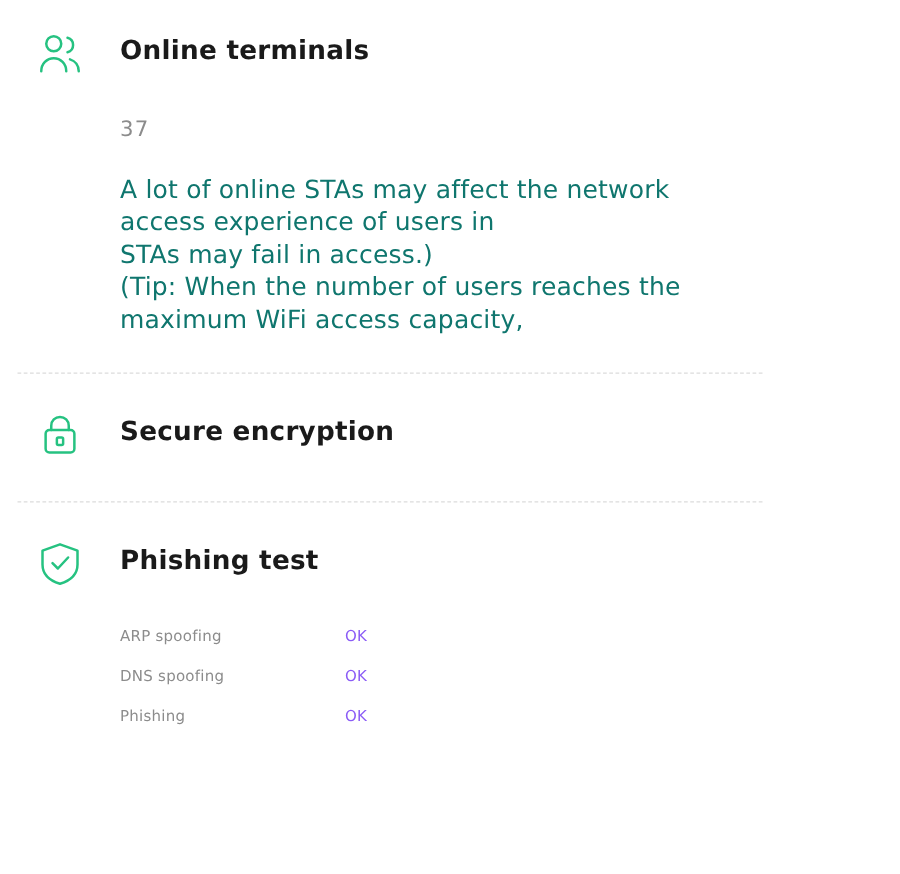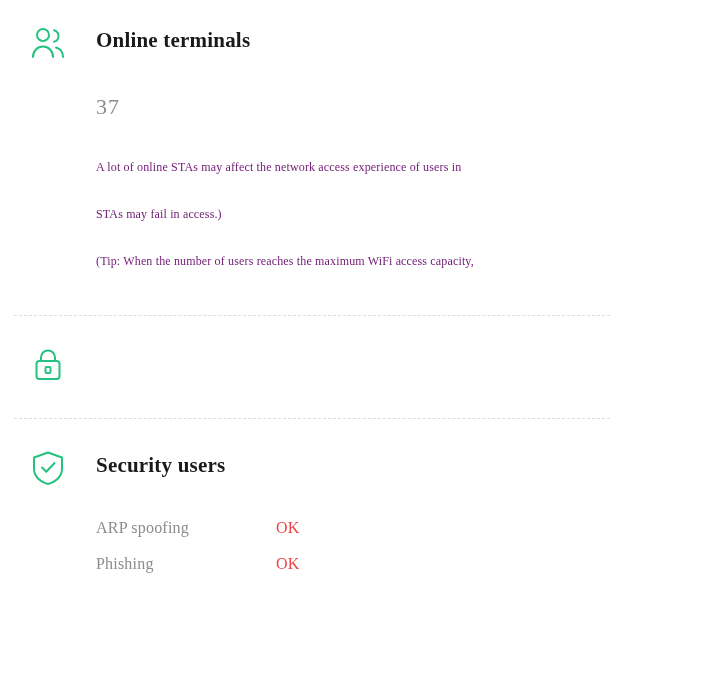--- a/index.html
+++ b/index.html
@@ -12,21 +12,20 @@
     font-family: "DejaVu Sans", sans-serif;
     -webkit-font-smoothing: antialiased;
   }
 
   .page {
     position: relative;
     width: 624px;
     height: 699px;
     background: #ffffff;
     overflow: hidden;
-    font-family: Liberation Serif, serif;
   }
 
   .section {
     position: relative;
     padding: 0 24px 0 0;
   }
 
   .sec-head {
     display: flex;
     align-items: flex-start;
@@ -57,50 +56,50 @@
     padding-top: 6px;
   }
 
   .body-col {
     padding-left: 96px;
     padding-right: 36px;
     color: #8c8c8c;
   }
 
   .value-line {
-    font-size: 22px;
+    font-size: 17px;
     color: #8c8c8c;
     letter-spacing: 1px;
   }
 
   .desc {
-    font-size: 12px;
-    line-height: 47px;
-    color: #701a75;
+    font-size: 20px;
+    line-height: 26px;
+    color: #0f766e;
     letter-spacing: 0.15px;
   }
 
   .divider {
     border-top: 1px dashed #dcdcdc;
     margin: 0 14px;
     height: 0;
   }
 
   .test-table {
     width: 100%;
     border-collapse: collapse;
   }
   .test-table td {
-    font-size: 16px;
+    font-size: 12px;
     color: #8c8c8c;
     padding: 0 0 18px 0;
     letter-spacing: 0.2px;
   }
   .test-table td.name { width: 180px; }
-  .test-table td.result { color: #ef4444; }
+  .test-table td.result { color: #8b5cf6; }
 
   .g-stroke { stroke: #26c281; fill: none; stroke-width: 2; }
 </style>
 </head>
 <body>
 
 <div class="page">
 
   <div class="section" style="padding-top:22px;">
     <div class="sec-head">
@@ -133,44 +132,49 @@
     <div class="sec-head">
       <div class="icon-col">
         <div class="icon-box">
           <svg width="32" height="34" viewBox="0 0 32 34" aria-hidden="true">
             <path d="M9 13V9.5a7 7 0 0 1 14 0V13" class="g-stroke" stroke-linecap="round"></path>
             <rect x="4.5" y="13" width="23" height="18" rx="3" class="g-stroke"></rect>
             <rect x="13.5" y="19" width="5" height="6" rx="1.2" class="g-stroke"></rect>
           </svg>
         </div>
       </div>
+      <div class="sec-title">Secure encryption</div>
     </div>
 
   </div>
 
   <div class="divider" style="margin-top:34px;"></div>
 
   <div class="section" style="padding-top:28px;">
     <div class="sec-head">
       <div class="icon-col">
         <div class="icon-box">
           <svg width="34" height="36" viewBox="0 0 34 36" aria-hidden="true">
             <path d="M17 2.5 31 7.5v11c0 8-6 13-14 15.5C9 31.5 3 26.5 3 18.5v-11z" class="g-stroke" stroke-linejoin="round"></path>
             <path d="M11 17.5l4.3 4.3L23.5 13" class="g-stroke" stroke-linecap="round" stroke-linejoin="round"></path>
           </svg>
         </div>
       </div>
-      <div class="sec-title">Security users</div>
+      <div class="sec-title">Phishing test</div>
     </div>
 
     <div class="body-col" style="padding-top:32px;">
       <table class="test-table">
         <tbody>
           <tr>
             <td class="name">ARP spoofing</td>
+            <td class="result">OK</td>
+          </tr>
+          <tr>
+            <td class="name">DNS spoofing</td>
             <td class="result">OK</td>
           </tr>
           <tr>
             <td class="name">Phishing</td>
             <td class="result">OK</td>
           </tr>
         </tbody>
       </table>
     </div>
   </div>

